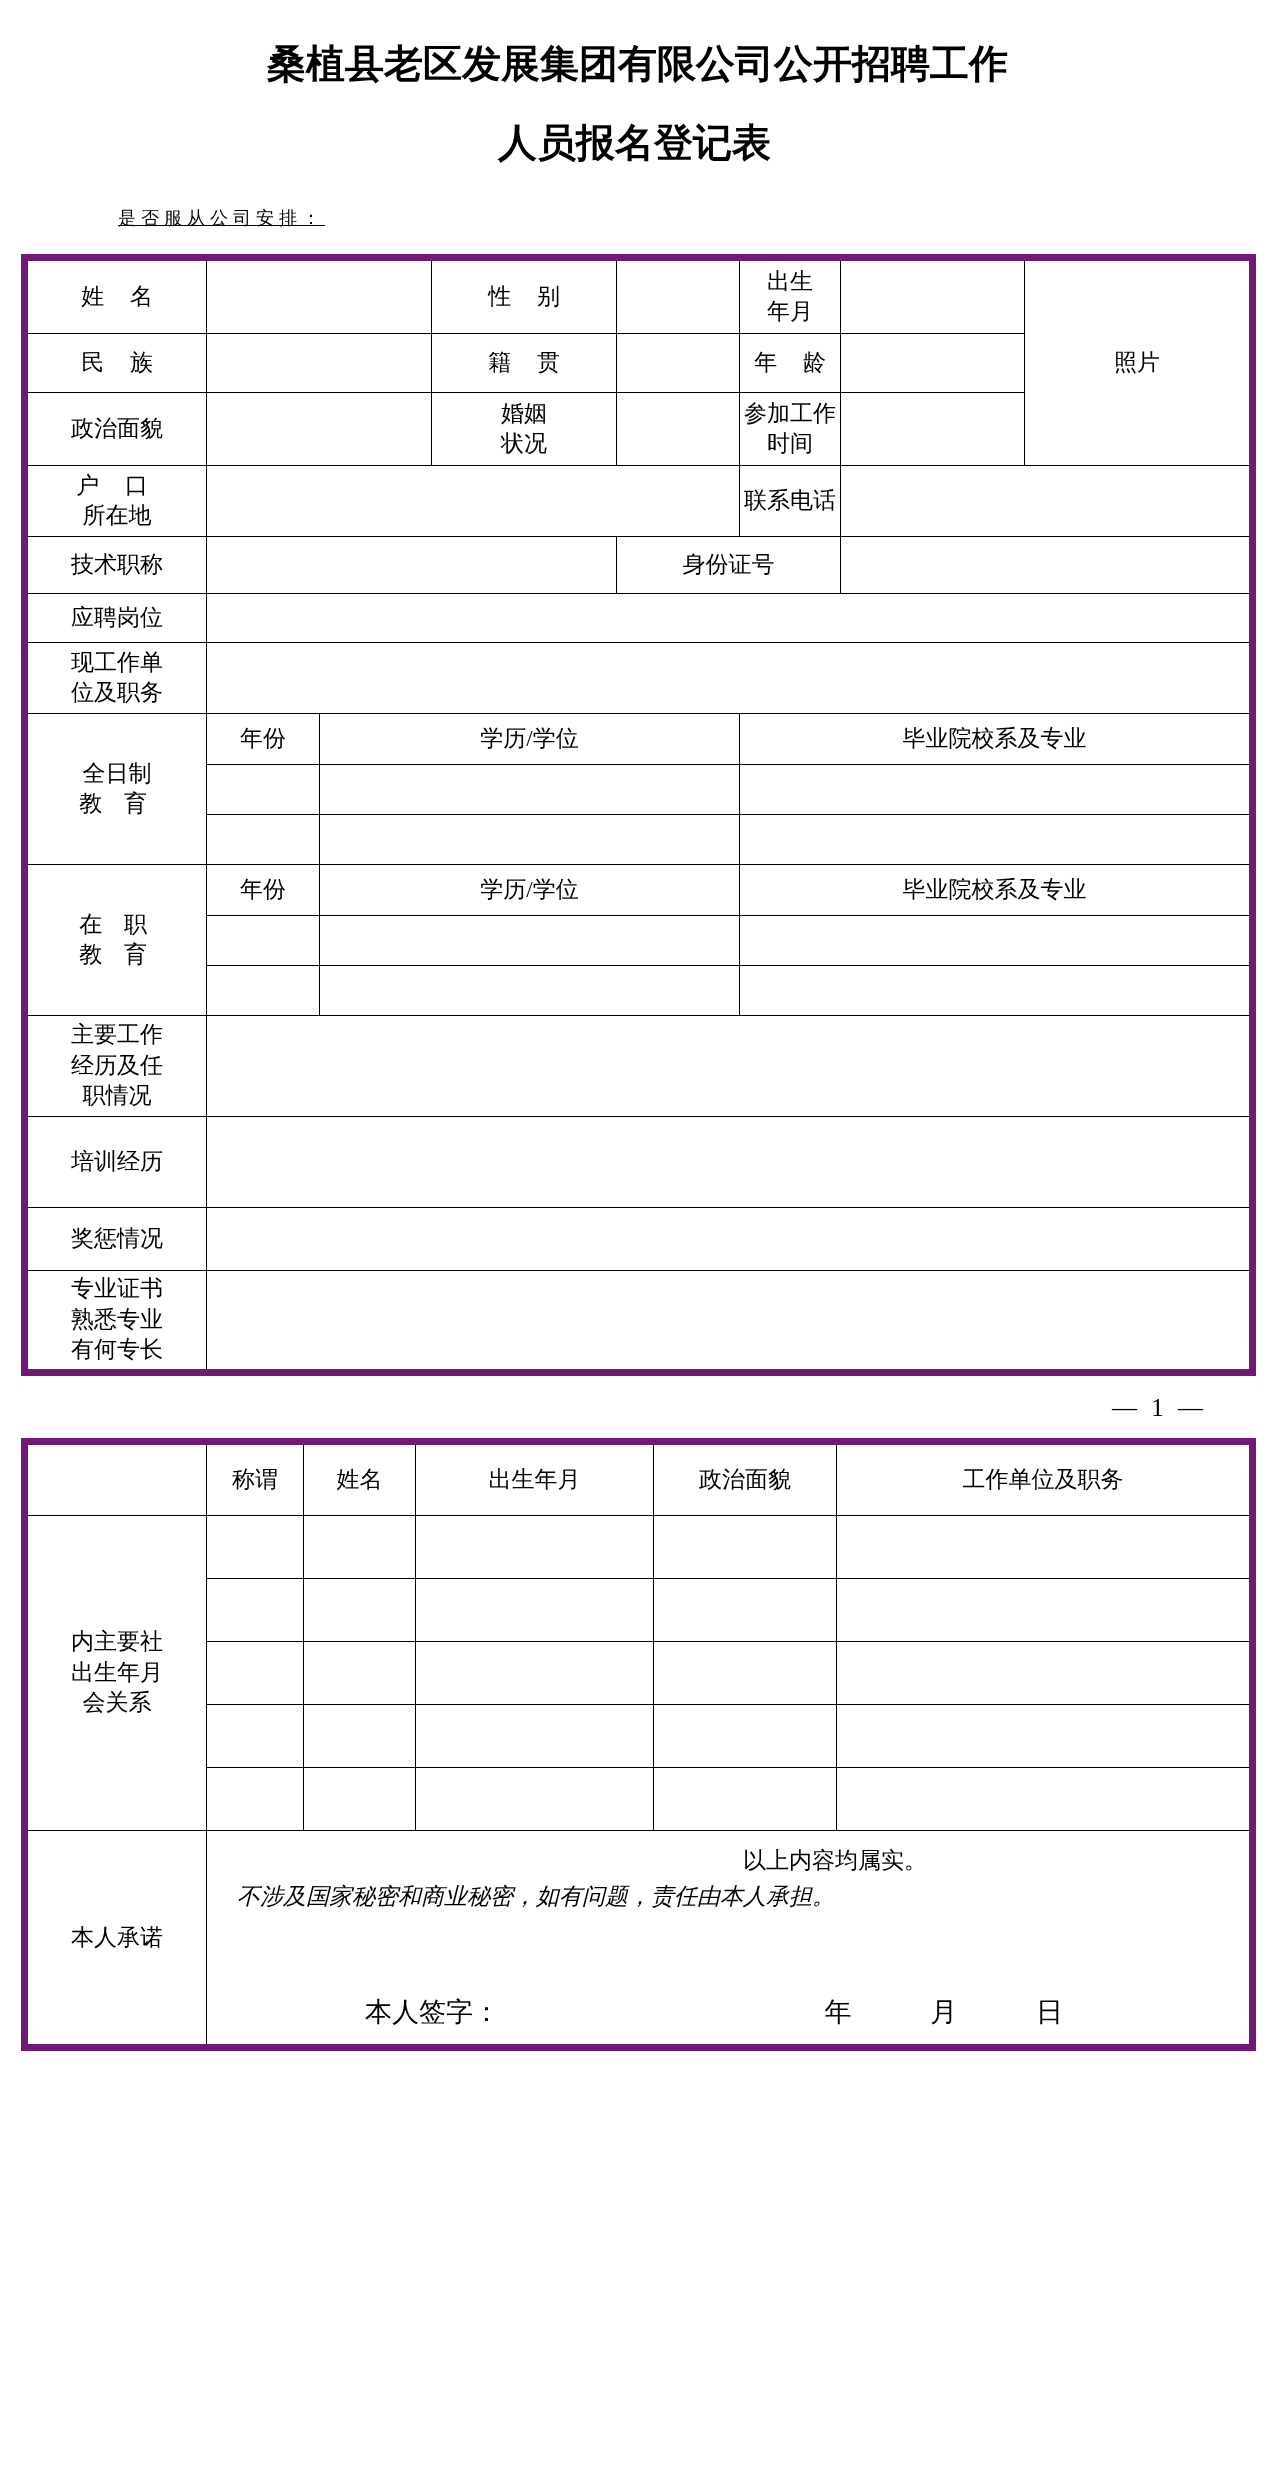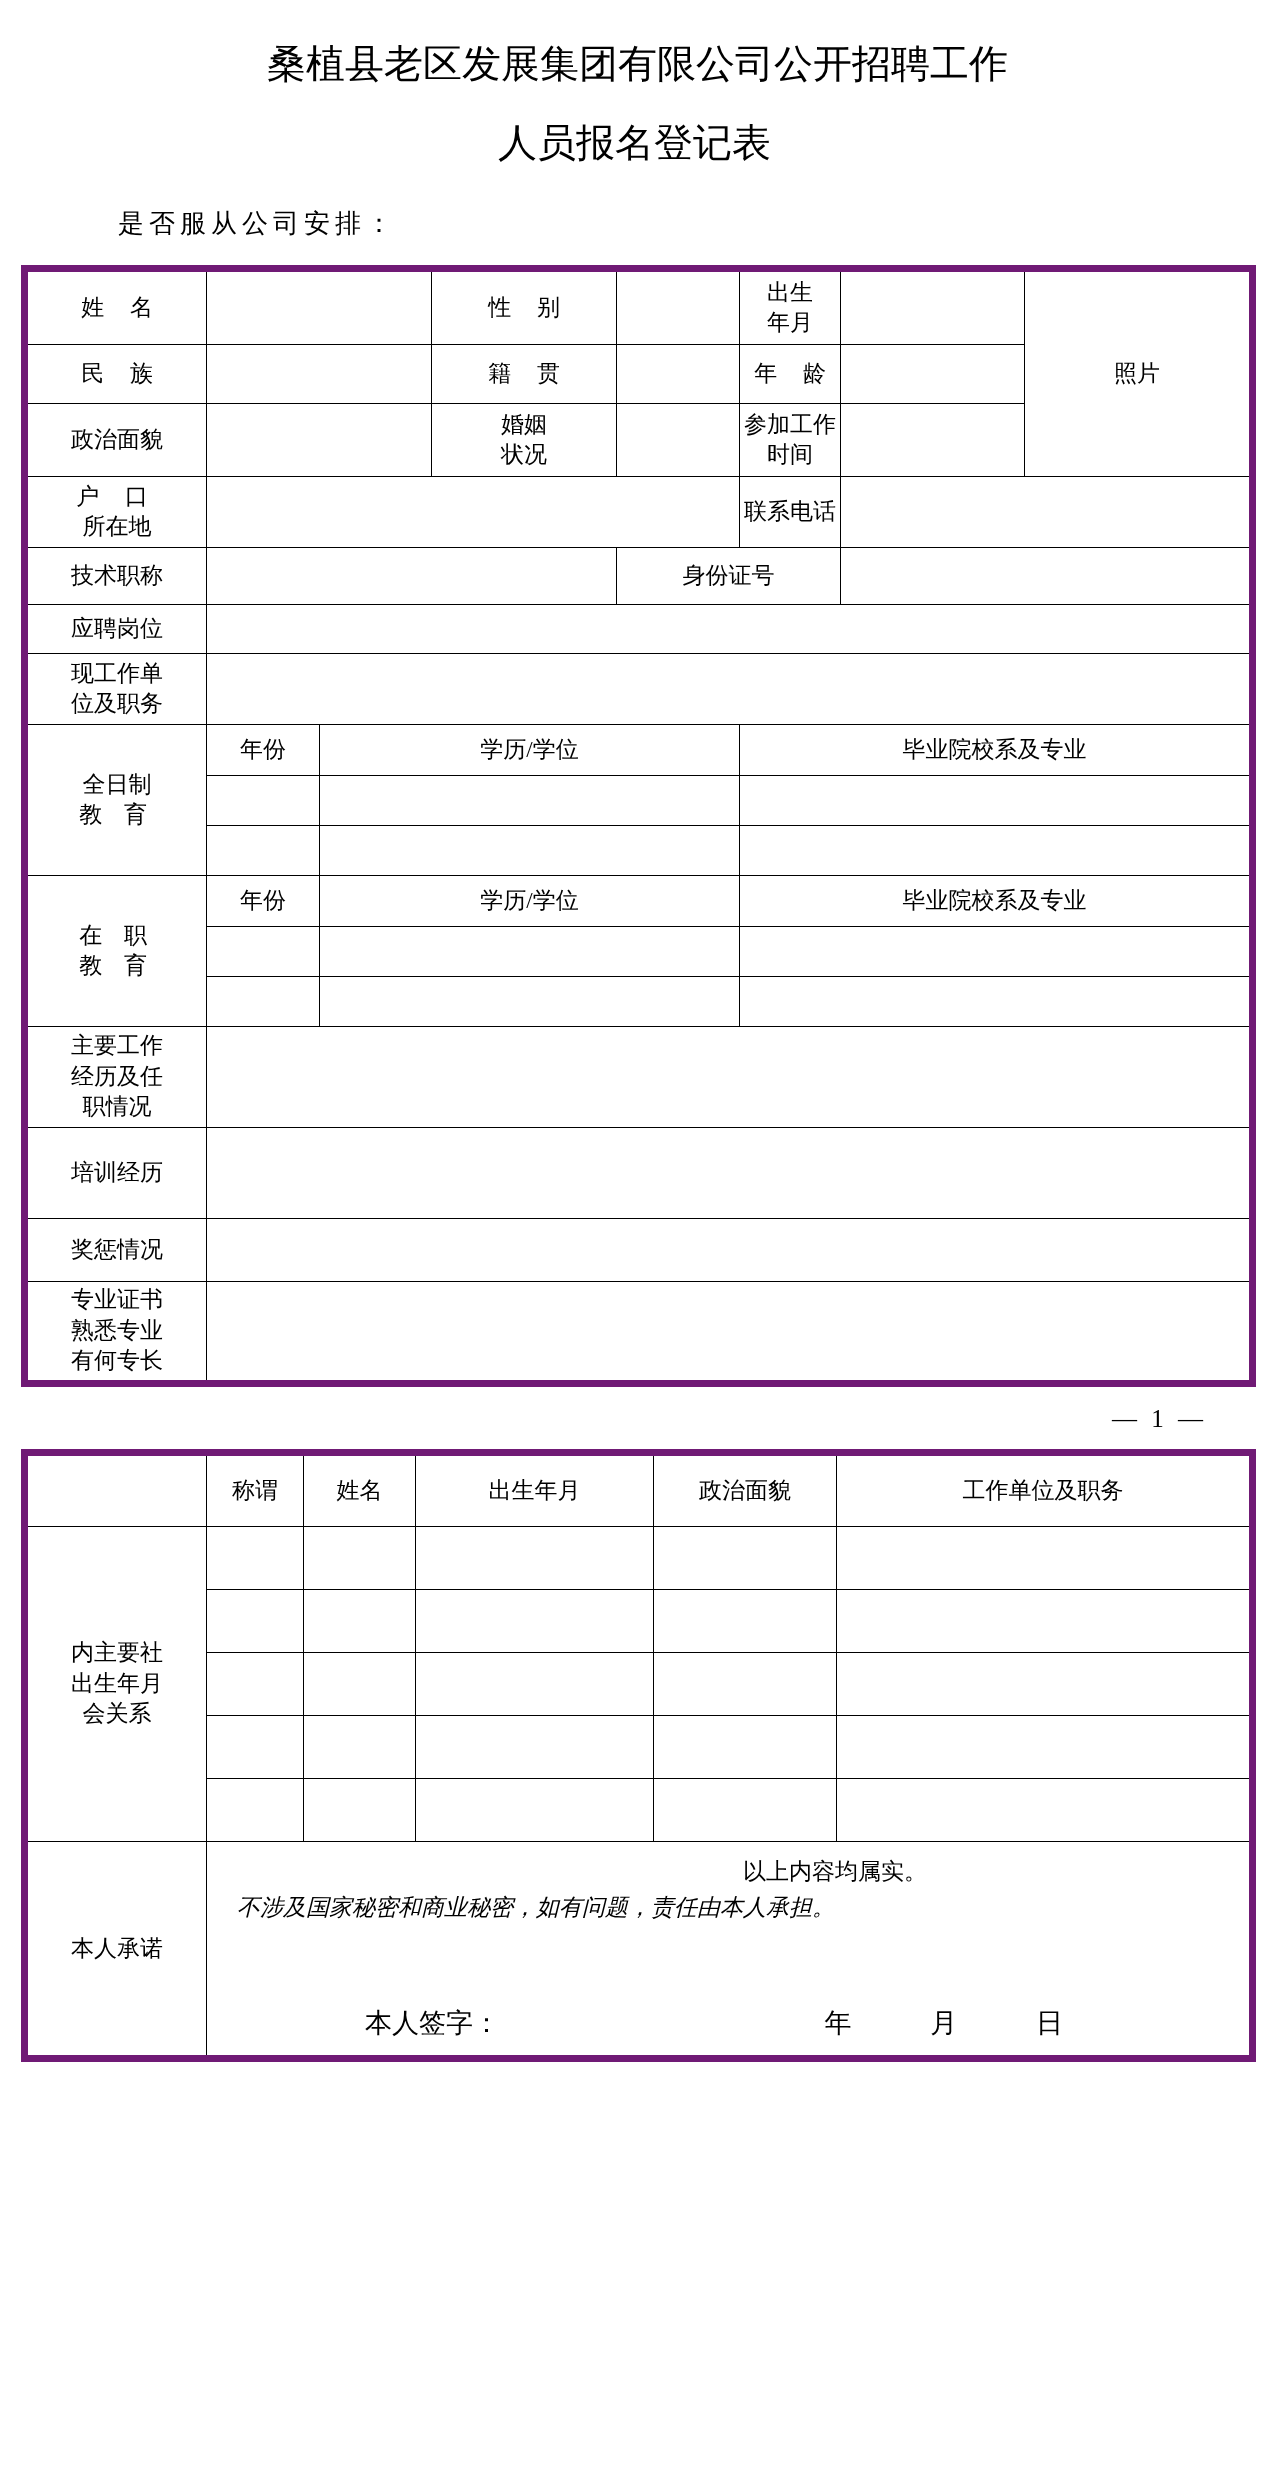--- a/index.html
+++ b/index.html
@@ -23,34 +23,35 @@
     position: relative;
   }
 
   
   .title-block {
     padding-top: 44px;
   }
   .doc-title-line {
     text-align: center;
     font-family: "DejaVu Sans", "Liberation Sans", sans-serif;
-    font-weight: 400;
+    font-weight: 700;
     font-size: 39px;
     line-height: 1.0;
     letter-spacing: 0px;
   }
   .doc-title-line.line1 { margin-left: 6px; }
   .doc-title-line.line2 { margin-top: 40px; }
 
   .subject-line {
     margin-top: 44px;
     margin-left: 118px;
-    font-size: 26px;
+    font-size: 18px;
     letter-spacing: 5px;
     font-family: "Liberation Serif", "DejaVu Serif", serif;
+    text-decoration: underline;
   }
 
   
   table.form {
     border-collapse: collapse;
     table-layout: fixed;
     width: 1228px;
     margin-left: 21px;
     border: 7px solid #701a75;
   }

